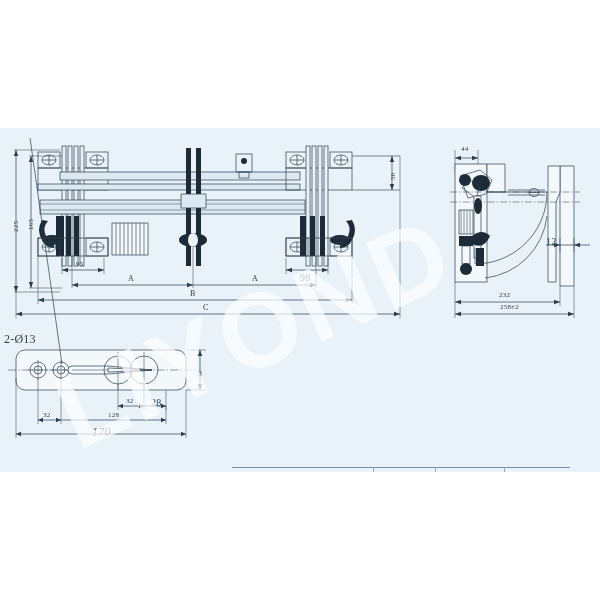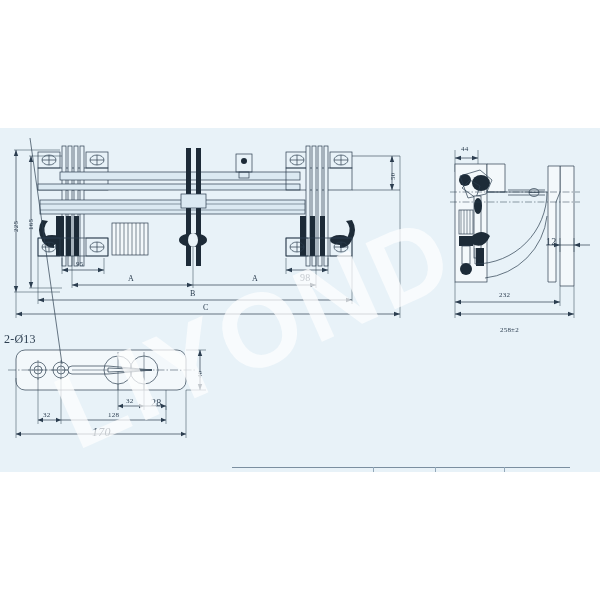--- a/index.html
+++ b/index.html
@@ -250,21 +250,21 @@
         <line x1="455" y1="178" x2="455" y2="190" stroke-width="0.5"></line>
         <line x1="455" y1="186" x2="574" y2="186"></line>
         <path d="M455 186 l6 -2.2 v4.4 z" fill="#2b3d4f" stroke="none"></path>
         <path d="M574 186 l-6 -2.2 v4.4 z" fill="#2b3d4f" stroke="none"></path>
       </g>
     </svg>
 
     <div class="lbl" style="left:461px;top:17px;font-size:7px;">44</div>
     <div class="lbl" style="left:546px;top:108px;font-size:10px;">12</div>
     <div class="lbl" style="left:499px;top:163px;font-size:7px;font-family:Liberation Serif, serif;">232</div>
-    <div class="lbl" style="left:500px;top:175px;font-size:7px;margin-top:23px;">258±2</div>
+    <div class="lbl" style="left:500px;top:175px;font-size:7px;">258±2</div>
 
     <svg width="600" height="344">
       <g stroke="#2b3d4f" fill="none" stroke-width="0.7">
         <rect x="16" y="222" width="170" height="40" rx="9" fill="#f3f8fb"></rect>
 
         <line x1="8" y1="242" x2="196" y2="242" stroke-dasharray="8,2,1.5,2" stroke-width="0.5"></line>
 
         <circle cx="38" cy="242" r="8"></circle>
           <circle cx="38" cy="242" r="4"></circle>
         <line x1="28" y1="242" x2="48" y2="242" stroke-width="0.5"></line>

